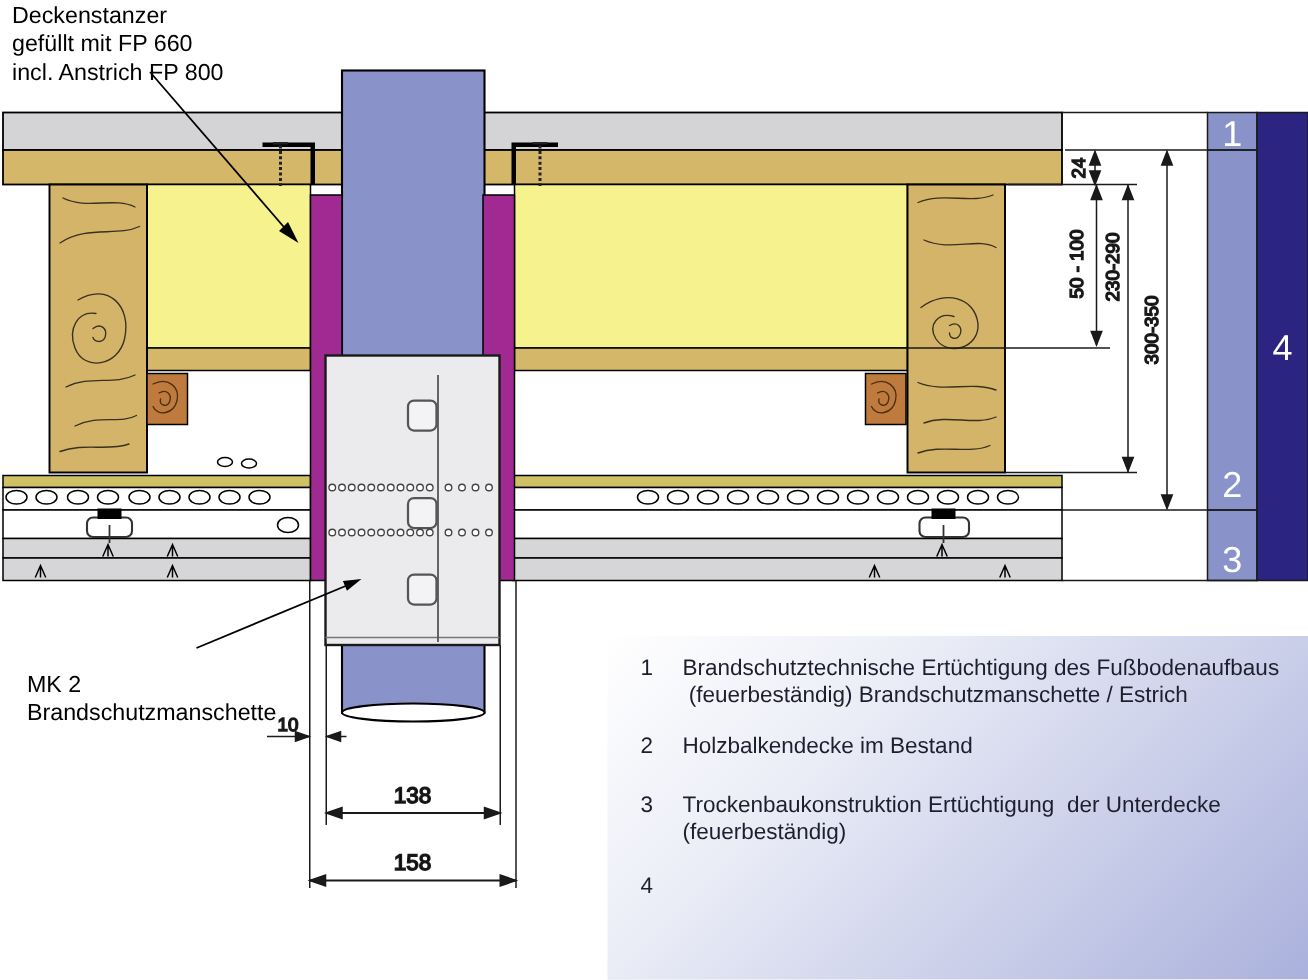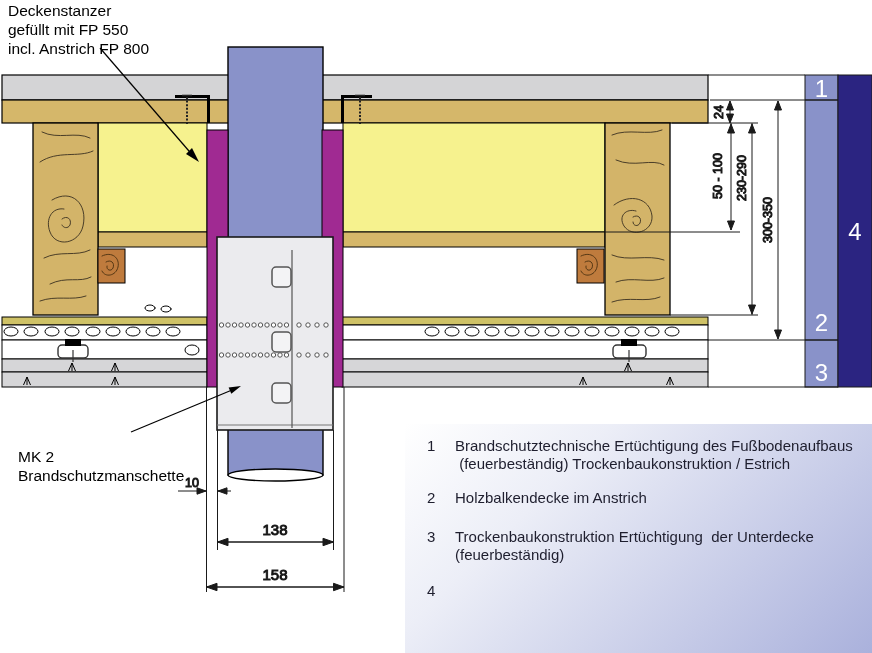--- a/index.html
+++ b/index.html
@@ -276,34 +276,34 @@
 
   <g>
     <line x1="100" y1="48" x2="195" y2="158" stroke="#000" stroke-width="1.2"></line>
     <polygon points="199,162 186,154 192,148" fill="#000"></polygon>
     <line x1="131" y1="432" x2="232" y2="390" stroke="#000" stroke-width="1.2"></line>
     <polygon points="241,386 231.3,393.8 228.6,387.4" fill="#000"></polygon>
   </g>
 </svg>
 
 <div class="note" id="note-top">Deckenstanzer
-gefüllt mit FP 550
+gefüllt mit FP 660
 incl. Anstrich FP 800</div>
 <div class="note" id="note-mk2">MK 2
 Brandschutzmanschette</div>
 
 <div id="legend">
   <div class="legend-item" id="li1">
     <span class="legend-num">1</span>
     <span class="legend-text">Brandschutztechnische Ertüchtigung des Fußbodenaufbaus
- (feuerbeständig) Trockenbaukonstruktion / Estrich</span>
+ (feuerbeständig) Brandschutzmanschette / Estrich</span>
   </div>
   <div class="legend-item" id="li2">
     <span class="legend-num">2</span>
-    <span class="legend-text">Holzbalkendecke im Anstrich</span>
+    <span class="legend-text">Holzbalkendecke im Bestand</span>
   </div>
   <div class="legend-item" id="li3">
     <span class="legend-num">3</span>
     <span class="legend-text">Trockenbaukonstruktion Ertüchtigung  der Unterdecke
 (feuerbeständig)</span>
   </div>
   <div class="legend-item" id="li4">
     <span class="legend-num">4</span>
   </div>
 </div>

